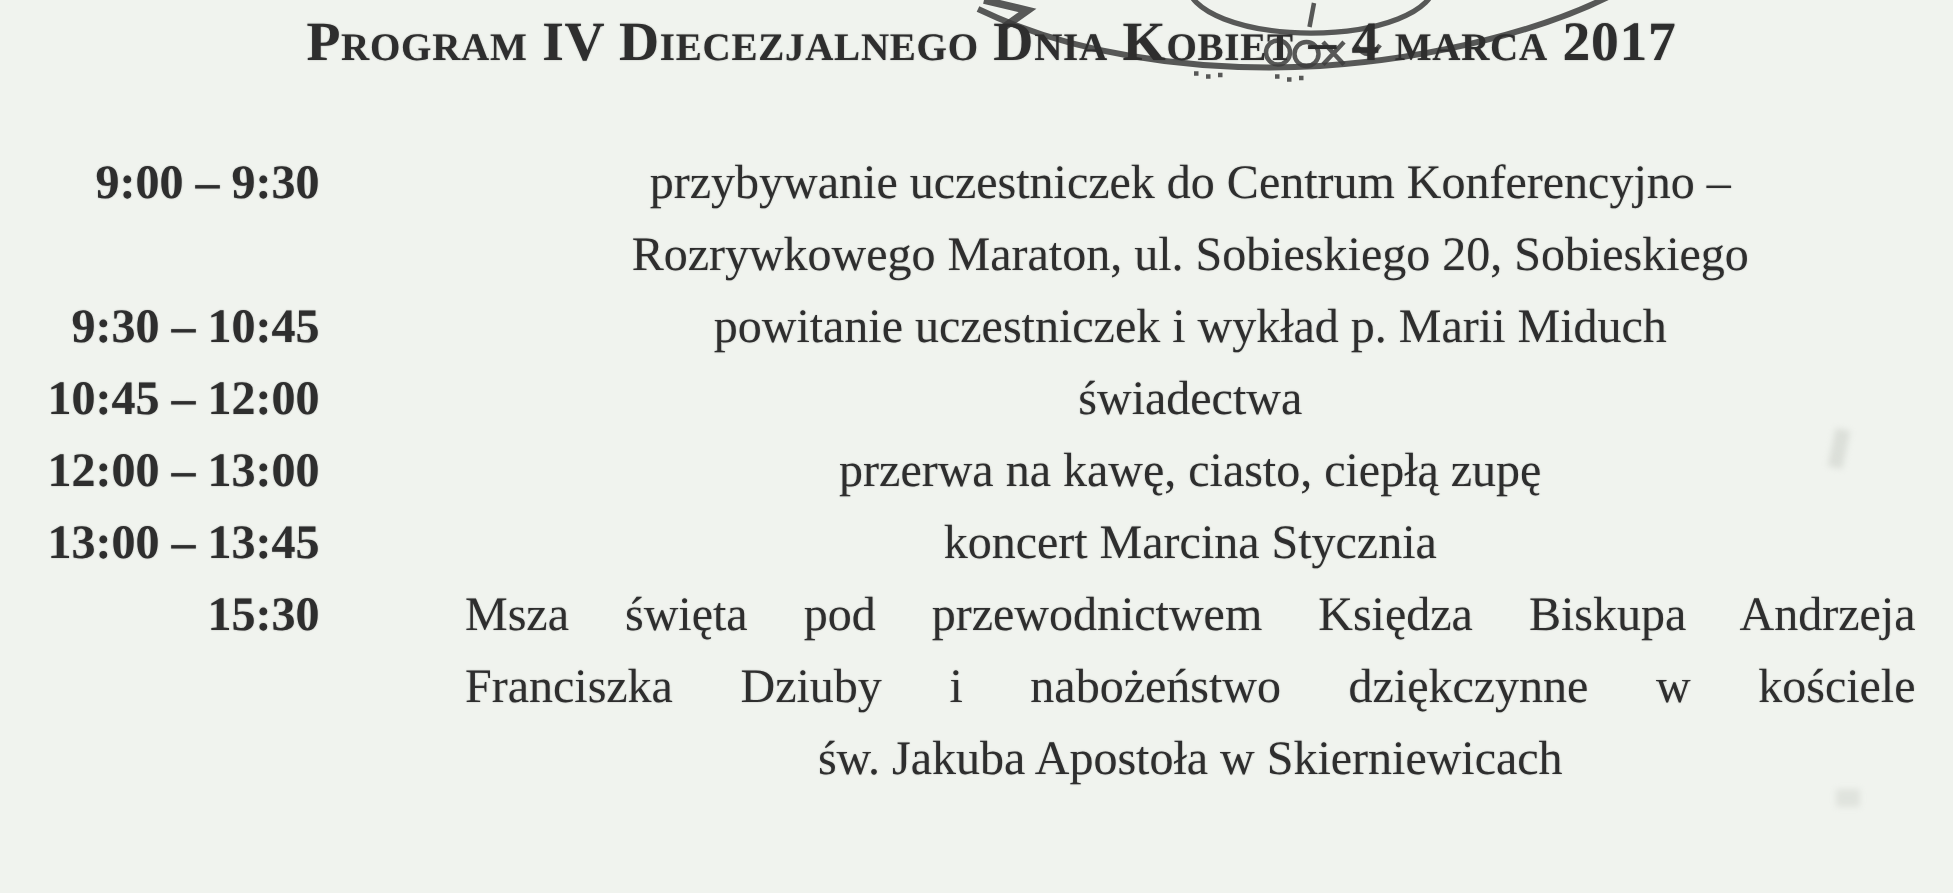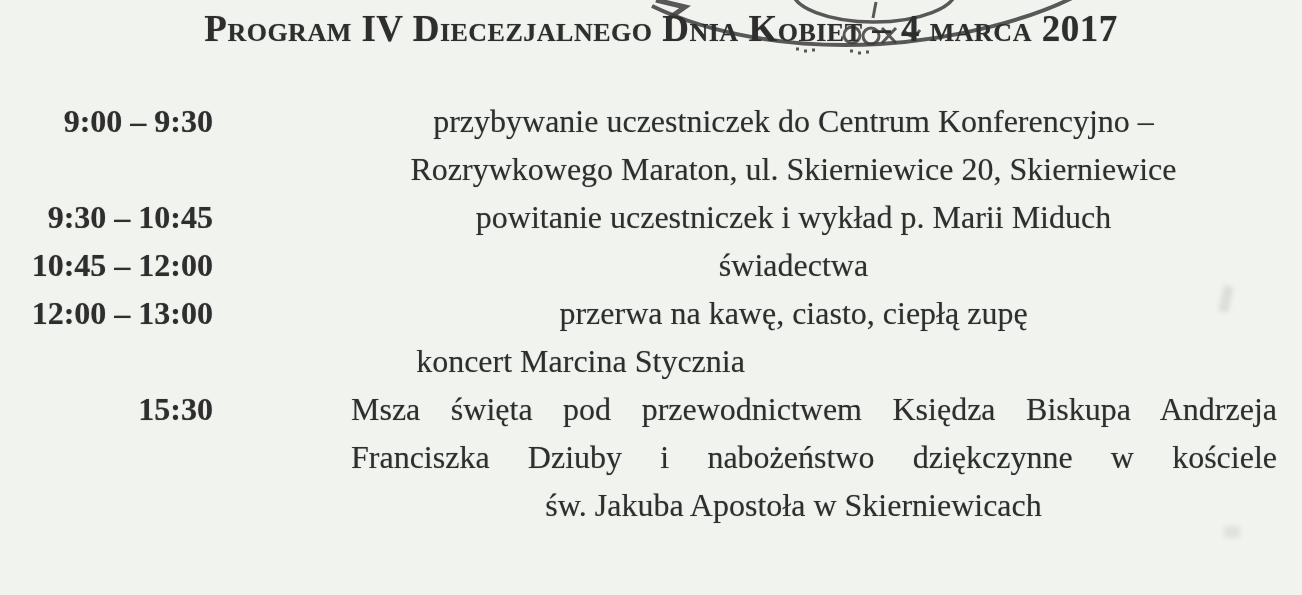--- a/index.html
+++ b/index.html
@@ -42,21 +42,21 @@
     text-align:right; white-space:nowrap;
     font-weight:bold; font-size:32px; line-height:48px;
     text-shadow:0 0 1px rgba(46,46,46,0.45);
   }
   .desc {
     margin-left:97px; width:967px; flex:0 0 967px;
     font-size:32px; line-height:48px;
     text-shadow:0 0 1px rgba(46,46,46,0.4);
   }
   .line { text-align:center; }
-  .line.justify { text-align:justify; text-align-last:justify;margin-left:41px; }
+  .line.justify { text-align:justify; text-align-last:justify; }
   .seg.italic { }
 
   
   .smudge { position:absolute; background:#b6bbb3; filter:blur(2px); }
   .smudge.s1 { left:1221px; top:286px; width:10px; height:26px; opacity:.35; transform:rotate(12deg); }
   .smudge.s2 { left:1224px; top:526px; width:16px; height:12px; opacity:.28; }
 </style>
 </head>
 <body>
 
@@ -83,21 +83,21 @@
     </g>
   </svg>
 
   <h1 class="title">Program IV Diecezjalnego Dnia Kobiet – 4 marca 2017</h1>
 
   <div class="schedule" id="schedule">
       <div class="row">
         <div class="time">9:00 – 9:30</div>
         <div class="desc">
           <div class="line"><span class="seg">przybywanie uczestniczek do Centrum Konferencyjno –</span></div>
-          <div class="line"><span class="seg">Rozrywkowego </span><span class="seg italic">Maraton</span><span class="seg">, ul. Skierniewice 20, Skierniewice</span></div>
+          <div class="line"><span class="seg">Rozrywkowego </span><span class="seg italic">Maraton</span><span class="seg">, ul. Sobieskiego 20, Sobieskiego</span></div>
         </div>
       </div>
       <div class="row">
         <div class="time">9:30 – 10:45</div>
         <div class="desc">
           <div class="line"><span class="seg">powitanie uczestniczek i wykład p. Marii Miduch</span></div>
         </div>
       </div>
       <div class="row">
         <div class="time">10:45 – 12:00</div>
@@ -105,20 +105,21 @@
           <div class="line"><span class="seg">świadectwa</span></div>
         </div>
       </div>
       <div class="row">
         <div class="time">12:00 – 13:00</div>
         <div class="desc">
           <div class="line"><span class="seg">przerwa na kawę, ciasto, ciepłą zupę</span></div>
         </div>
       </div>
       <div class="row">
+        <div class="time">13:00 – 13:45</div>
         <div class="desc">
           <div class="line"><span class="seg">koncert Marcina Stycznia</span></div>
         </div>
       </div>
       <div class="row">
         <div class="time">15:30</div>
         <div class="desc">
           <div class="line justify"><span class="seg">Msza święta pod przewodnictwem Księdza Biskupa Andrzeja</span></div>
           <div class="line justify"><span class="seg">Franciszka Dziuby i nabożeństwo dziękczynne w kościele</span></div>
           <div class="line"><span class="seg">św. Jakuba Apostoła w Skierniewicach</span></div>

